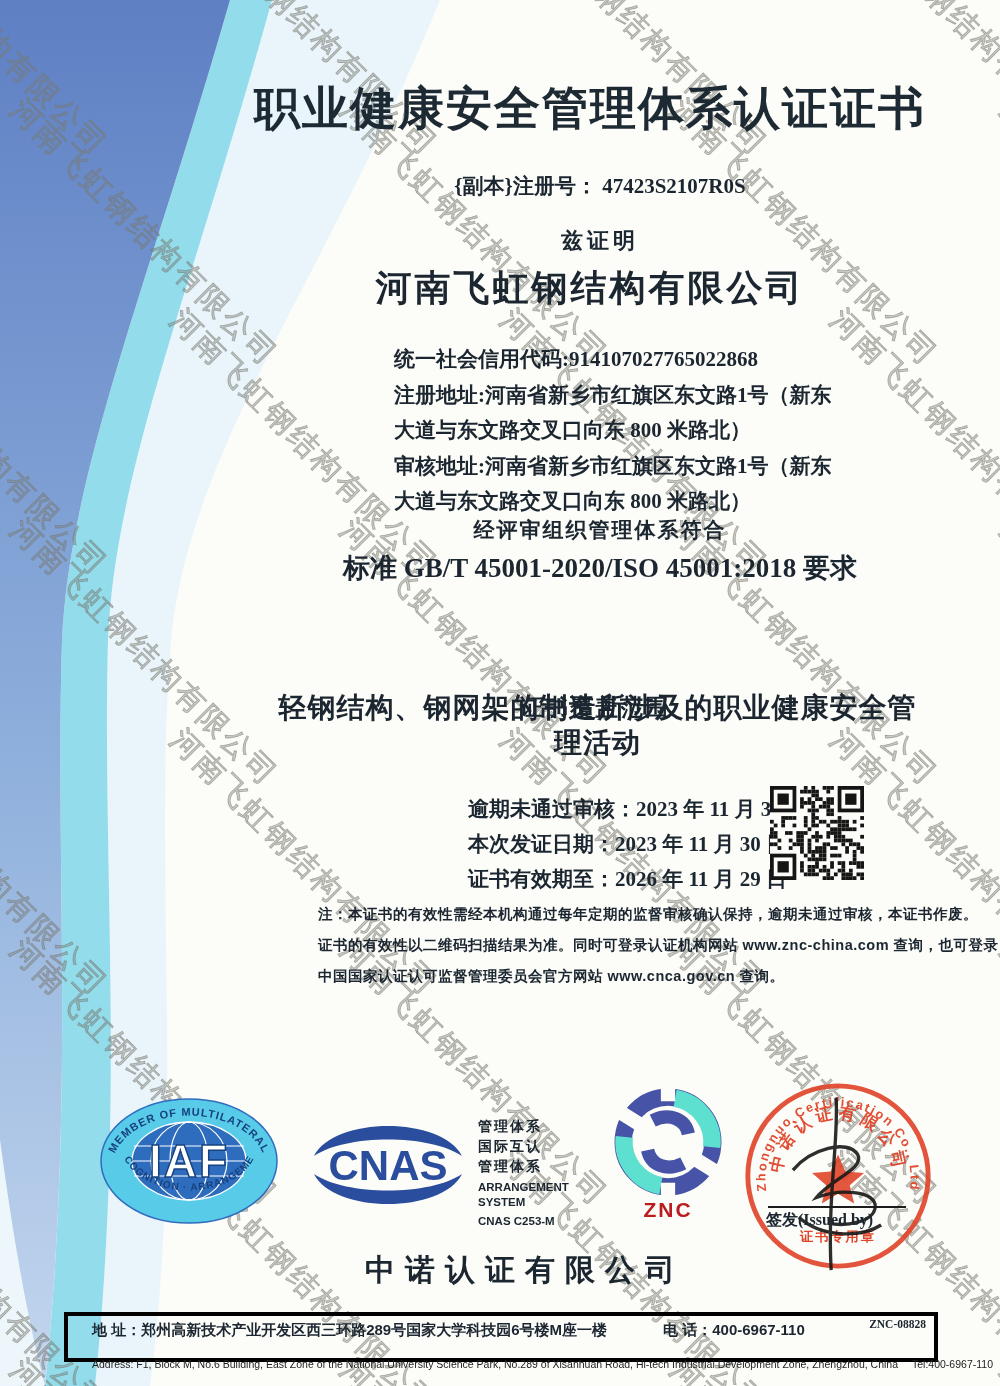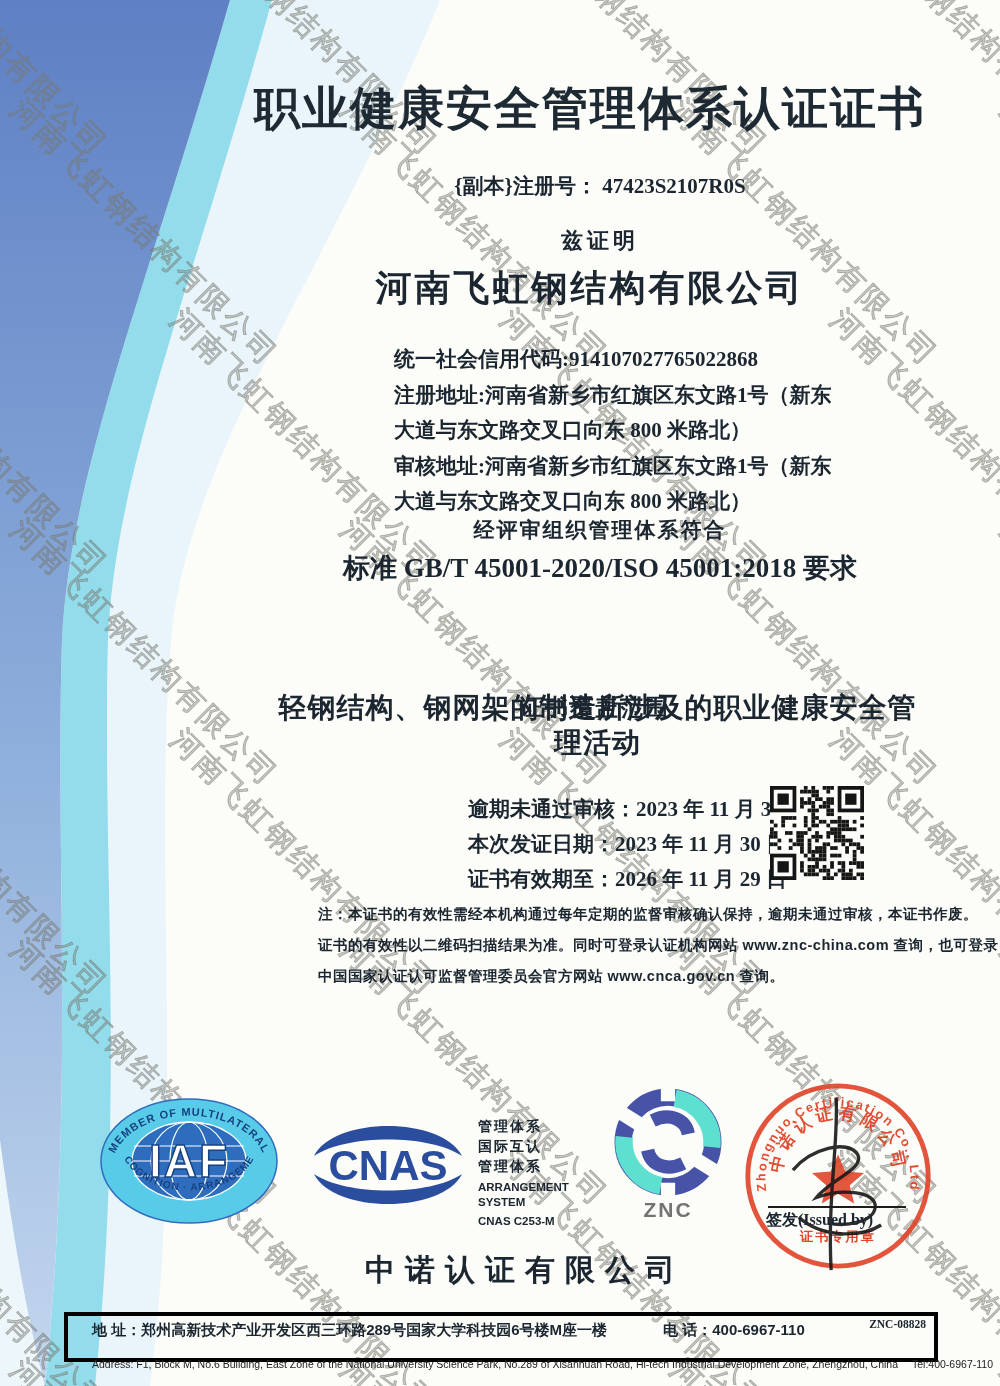--- a/index.html
+++ b/index.html
@@ -49,21 +49,21 @@
   .f-cn{font-size:15px;font-weight:bold;white-space:nowrap;}
   .f-cn .gap{display:inline-block;width:56px;}
   .f-en{font-size:10.5px;margin-top:18px;white-space:nowrap;color:#222;}
   .f-en .gap{display:inline-block;width:14px;}
   .f-code{position:absolute;right:8px;top:2px;font-size:11.5px;font-weight:bold;}
   
   .cnas-side{left:478px;top:1116px;width:130px;}
   .cnas-side .cn{font-size:14px;font-weight:bold;line-height:20px;letter-spacing:2px;}
   .cnas-side .en{font-size:11.5px;font-weight:bold;margin-top:4px;line-height:15px;}
   .znc-label{left:612px;top:1198px;width:112px;text-align:center;
-    font-size:21px;font-weight:bold;letter-spacing:2px;color:#737373;}
+    font-size:21px;font-weight:bold;letter-spacing:2px;color:#b91c1c;}
 </style>
 </head>
 <body>
 
 <div id="page">
 
   <svg id="bands" class="abs" width="460" height="1386" viewBox="0 0 460 1386">
     <defs>
       <linearGradient id="gradBlue" x1="0" y1="0" x2="0" y2="1">
         <stop offset="0" stop-color="#5e80c4"></stop>

